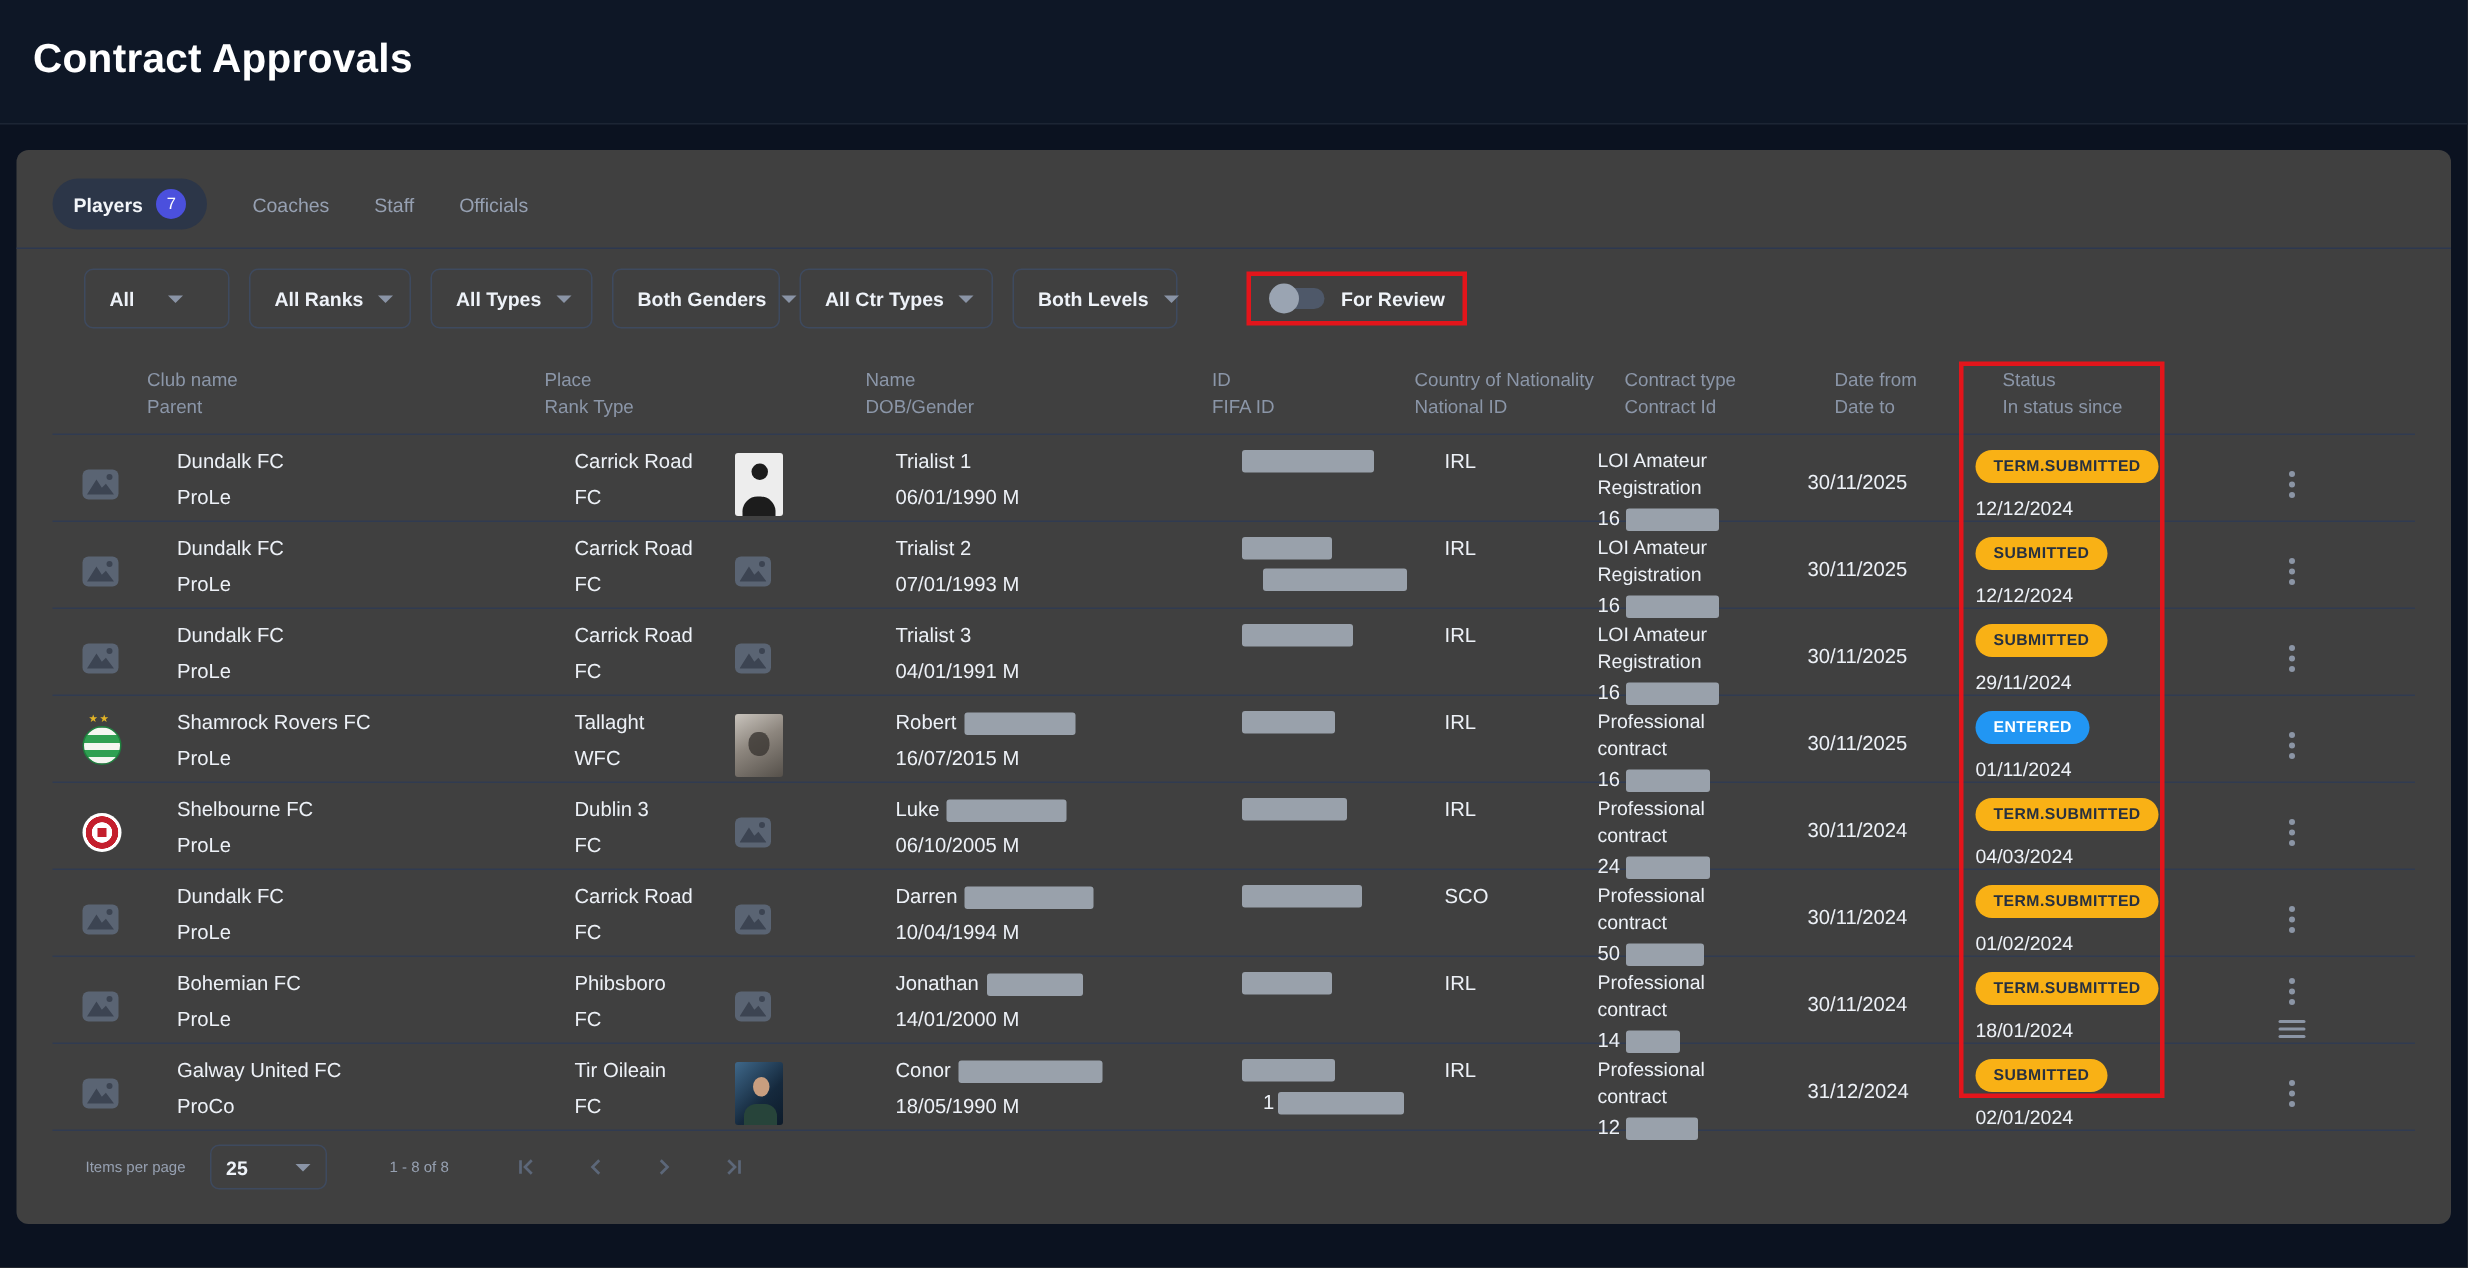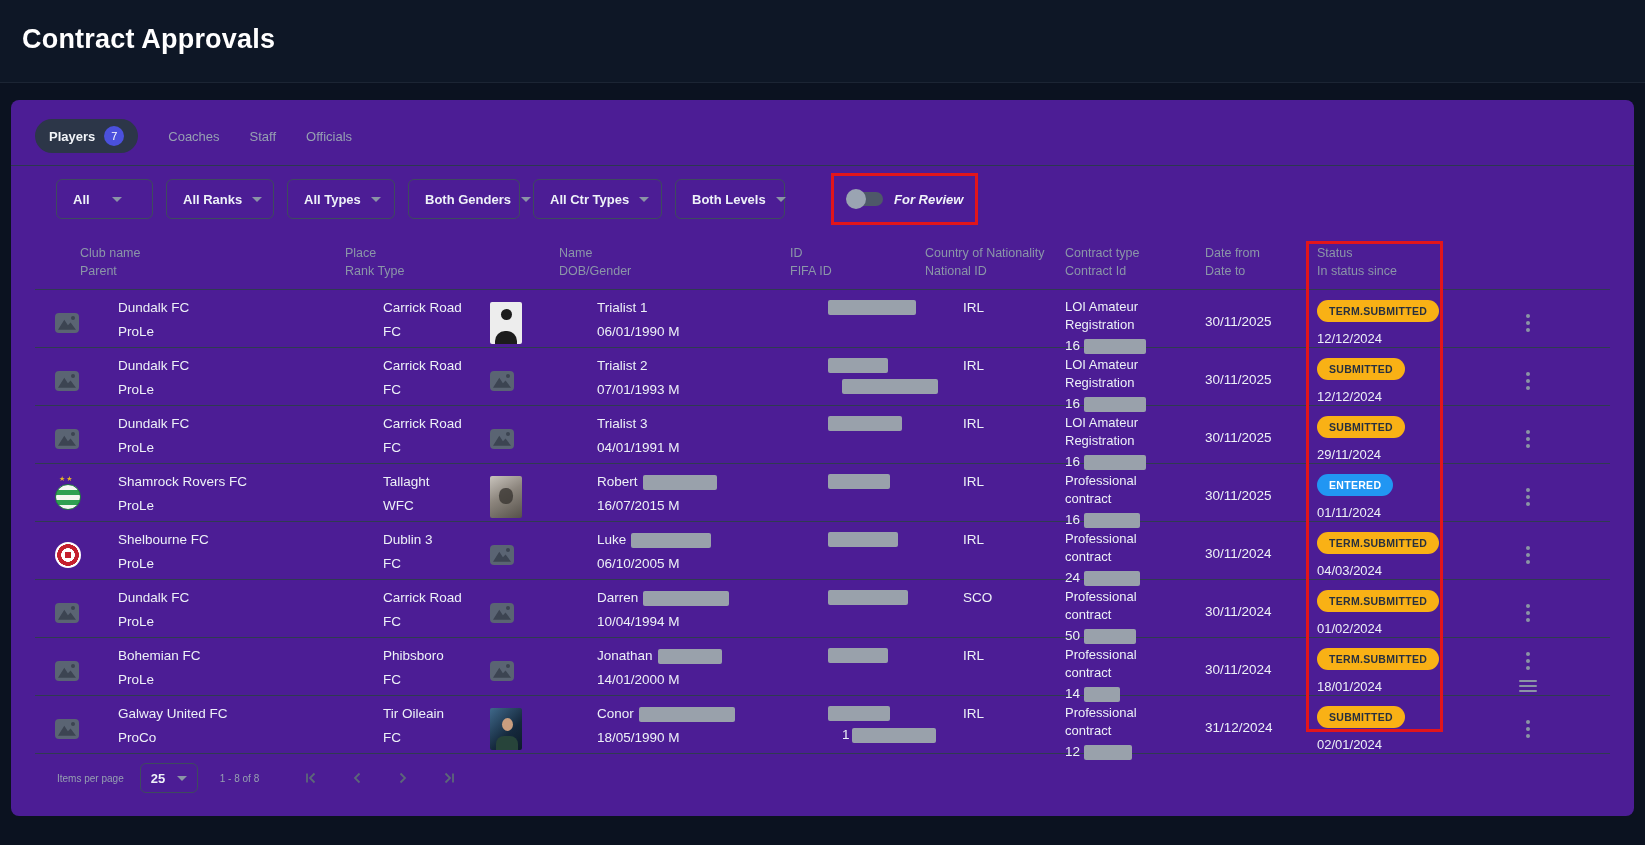--- a/index.html
+++ b/index.html
@@ -8,21 +8,21 @@
     width:1645px; height:845px; position:relative; overflow:hidden;
     background:#0b1220; font-family:"Liberation Sans", sans-serif;
   }
   
   .topbar { position:absolute; left:0; top:0; width:1645px; height:83px;
             background:#0e1726; border-bottom:1px solid #1c2534; }
   .page-title { position:absolute; left:22px; top:24px; font-size:27px;
             font-weight:bold; color:#ffffff; letter-spacing:.2px; }
   
   .card { position:absolute; left:11px; top:100px; width:1623px; height:716px;
-          background:#4c1d95; border-radius:8px; }
+          background:#404040; border-radius:8px; }
   
   .tabs { display:flex; align-items:center; gap:30px; margin:19px 24px 0; height:34px; }
   .tab-pill { display:flex; align-items:center; gap:9px; background:#2c3648;
               border-radius:17px; height:34px; padding:0 14px; cursor:pointer; }
   .tab-pill .tab-label { color:#f2f5f9; font-size:13px; font-weight:bold; }
   .tab-badge { background:#4b50dd; color:#fff; font-size:11px; width:20px; height:20px;
                border-radius:50%; display:flex; align-items:center; justify-content:center; }
   .tab { color:#96a0b2; font-size:13px; cursor:pointer; }
   .tabs-divider { height:1px; background:#2d3850; margin-top:12px; }
   
@@ -32,35 +32,35 @@
   .search-box input { background:transparent; border:none; outline:none; color:#e8edf4;
                 font-size:13.5px; width:100%; font-family:inherit; }
   .search-box input::placeholder { color:#6d7889; }
   .dd { height:40px; border:1px solid #3e4a5f; border-radius:6px; display:flex;
         align-items:center; justify-content:space-between; padding:0 30px 0 16px;
         cursor:pointer; margin-left:13px; }
   .dd:first-of-type { margin-left:21px; }
   .dd-label { color:#eef2f8; font-size:13px; font-weight:bold; margin-right:10px; white-space:nowrap; }
   .caret { width:0; height:0; border-left:5px solid transparent;
            border-right:5px solid transparent; border-top:5px solid #8a94a6; flex:none; }
-  .review-wrap { margin-left:46px; border:3px solid #e3151b; padding:0 12px; height:52px;
-                 display:flex; align-items:center; gap:11px;font-style:italic; }
+  .review-wrap { margin-left:46px; border:3px solid #e3151b; padding:0 12px; height:36px;
+                 display:flex; align-items:center; gap:11px; }
   .toggle { position:relative; width:37px; height:20px; cursor:pointer; flex:none; }
   .toggle-track { position:absolute; left:7px; top:3px; width:30px; height:14px;
                   background:#4e5869; border-radius:7px; }
   .toggle-knob { position:absolute; left:0; top:0; width:20px; height:20px;
                  background:#9aa4b2; border-radius:50%; }
   .review-label { color:#f0f4f9; font-size:13px; font-weight:bold; white-space:nowrap; }
   
   .table { margin-top:20px; }
   .thead, .trow { display:grid; margin:0 24px;
      grid-template-columns:45px 265px 135px 65px 235px 135px 140px 140px 110px 140px 1fr; }
   .thead { height:50px; align-items:end; padding-bottom:8px; border-bottom:1px solid #303b51; }
   .trow  { height:58px; border-bottom:1px solid #303b51; }
-  .hcell { color:#8b96a8; font-size:12.5px; line-height:1.5; white-space:nowrap; }
+  .hcell { color:#8b96a8; font-size:12.5px; line-height:1.5; white-space:nowrap;margin-left:18px; }
   .pad10 { padding-left:10px; } .pad12 { padding-left:12px; } .pad14 { padding-left:14px; }
   .cell { display:flex; flex-direction:column; }
   .top10 { padding-top:10px;margin-left:38px; } .vcenter { justify-content:center; }
   .l1, .l2, .id-prefix { color:#edf1f7; font-size:13.5px; line-height:1.25; }
   .l2 { margin-top:7px; }
   .nowrap { white-space:nowrap; }
   .nameline { display:flex; align-items:center; gap:5px; }
   .redact { background:#99a1ab; border-radius:2px; height:15px; display:inline-block; flex:none; }
   .id-line { display:flex; align-items:center; margin-bottom:6px; }
   .id-line.shift { margin-left:14px; }
@@ -107,25 +107,25 @@
   .ph-color { background:linear-gradient(135deg,#3f688a 0%,#15293d 60%,#0d1b2a 100%); }
   .ph-color::before { content:""; position:absolute; left:12px; top:10px; width:11px; height:13px;
      border-radius:50%; background:#c99e7f; }
   .ph-color::after { content:""; position:absolute; left:6px; bottom:0; width:22px; height:14px;
      border-radius:8px 8px 0 0; background:#27443a; }
   .c-icon { justify-content:center; padding-left:20px; }
   .c-photo { justify-content:center; padding-left:10px; }
   
   .pagination { display:flex; align-items:center; margin:0 24px; height:48px; padding-left:22px; }
   .pg-label, .pg-range { color:#96a0b1; font-size:10px; }
-  .pg-select { margin-left:16px; width:58px; height:30px; border:1px solid #3e4a5f;
+  .pg-select { margin-left:16px; width:78px; height:30px; border:1px solid #3e4a5f;
      border-radius:6px; display:flex; align-items:center; justify-content:space-between;
      padding:0 10px; cursor:pointer; }
   .pg-select span { color:#eef2f8; font-size:13px; font-weight:bold; }
-  .pg-range { margin-left:22px; }
+  .pg-range { margin-left:42px; }
   .pg-nav { display:flex; align-items:center; gap:30px; margin-left:44px; }
   .pg-btn { cursor:pointer; display:flex; }
   .pg-btn svg { stroke:#5c6779; fill:none; stroke-width:1.8; }
   
   .status-annotation { position:absolute; left:1306px; top:241px; width:137px; height:491px;
      border:3px solid #e3151b; pointer-events:none; z-index:9; }
 </style>
 </head>
 <body>
 

